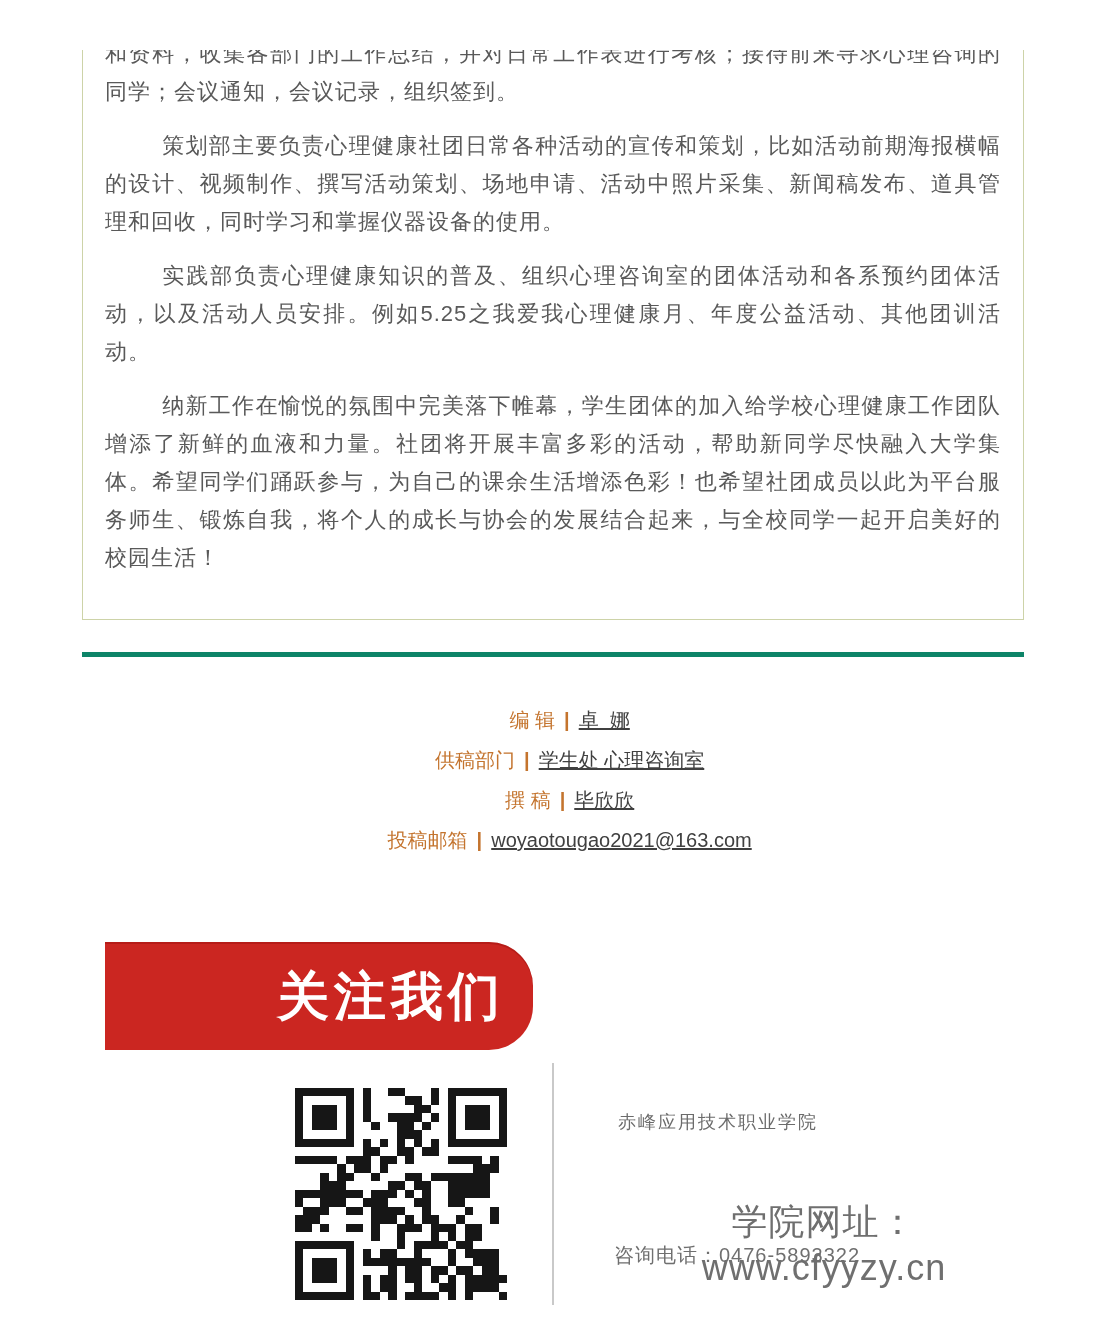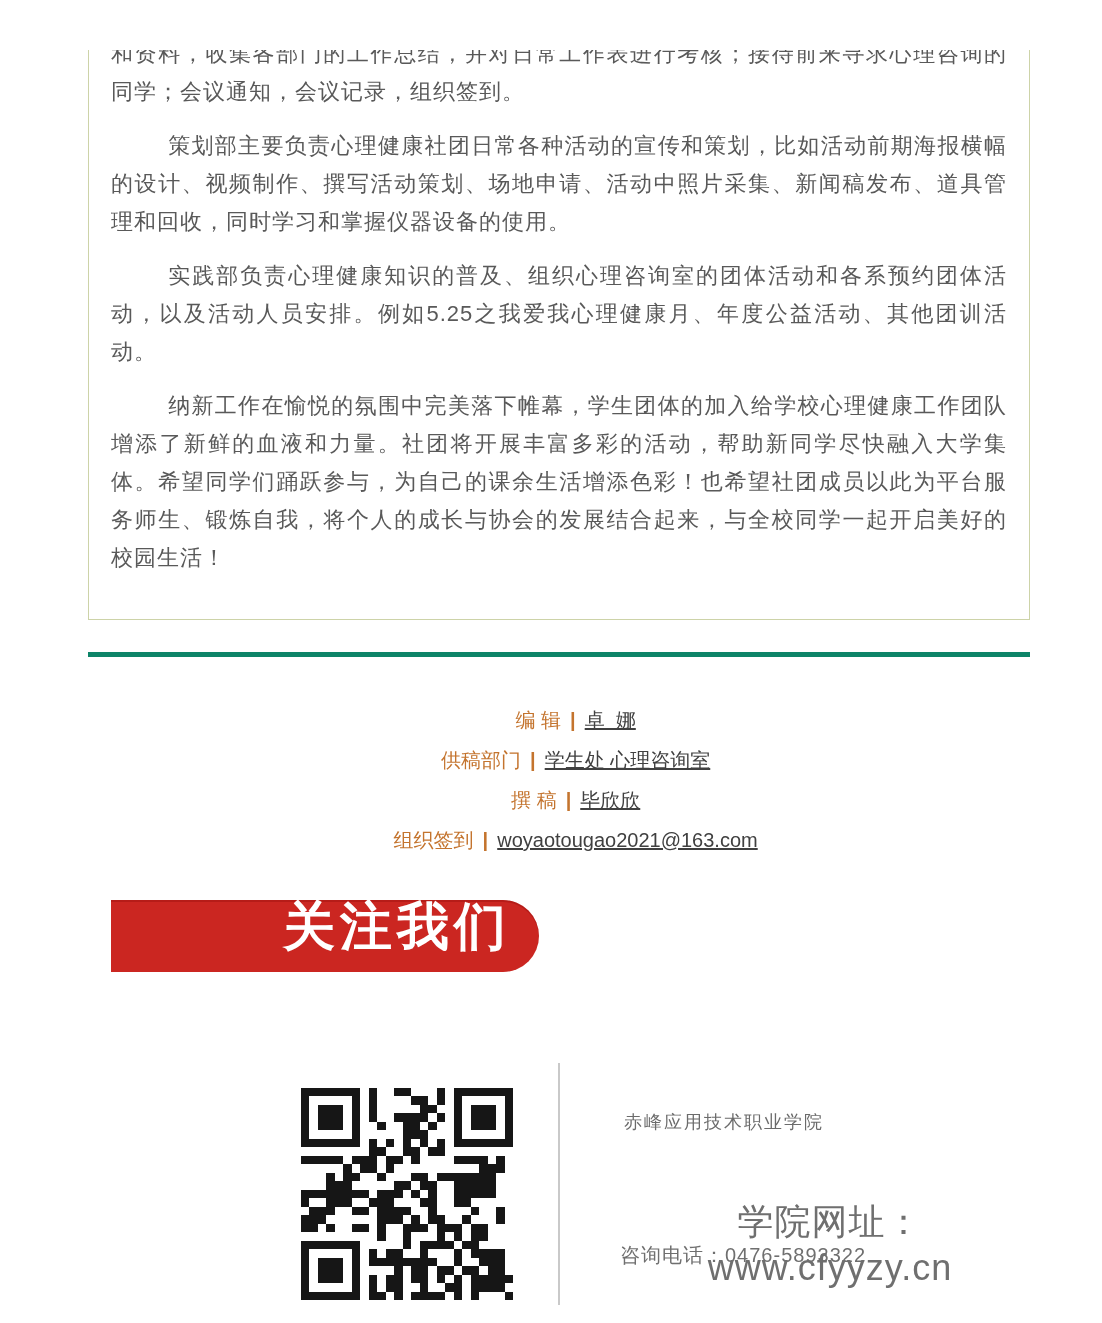--- a/index.html
+++ b/index.html
@@ -1,21 +1,21 @@
 <!DOCTYPE html>
 <html><head>
 <meta charset="utf-8">
 <style>
   * { margin:0; padding:0; box-sizing:border-box; }
   html,body { background:#ffffff; }
   body {
     font-family: "Liberation Sans", "DejaVu Sans", sans-serif;
     width:1102px; height:1323px; position:relative; overflow:hidden;
   }
-  .page { position:absolute; inset:0; background:#ffffff;margin-left:6px; }
+  .page { position:absolute; inset:0; background:#ffffff; }
 
   
   .article-clip {
     position:absolute; left:82px; top:50px; width:942px; height:570px;
     overflow:hidden;
   }
   .article-box {
     position:absolute; left:0; top:-16px; width:942px; height:586px;
     border:1px solid #cdd3a8; background:#ffffff;
     padding:0 22px;
@@ -37,23 +37,23 @@
   .credits {
     position:absolute; left:82px; top:684px; width:942px; text-align:center;
   }
   .credit-row { height:28px; margin-bottom:12px; font-size:20px; white-space:pre; }
   .credit-label { color:#c4742e; white-space:pre; }
   .credit-sep { color:#c4742e; margin:0 9px; font-weight:bold; }
   .credit-value { color:#404040; white-space:pre;text-decoration:underline; }
 
   
   .follow-banner {
-    position:absolute; left:105px; top:900px; width:428px; height:72px;
+    position:absolute; left:105px; top:942px; width:428px; height:108px;
     background:#cb2621; border-radius:0 44px 44px 0;
-    display:flex; justify-content:flex-end;
+    display:flex; align-items:center; justify-content:flex-end;
     padding-right:28px;
     box-shadow:inset 0 2px 0 rgba(120,0,0,0.25);
   }
   .follow-banner .banner-text {
     color:#ffffff; font-size:52px; font-weight:bold; letter-spacing:5px;
     line-height:1;
   }
 
   
   .qr-wrap { position:absolute; left:295px; top:1088px; width:212px; height:212px; }
@@ -89,21 +89,21 @@
     <div class="credit-row">
       <span class="credit-label">编 辑</span><span class="credit-sep">|</span><span class="credit-value">卓  娜</span>
     </div>
     <div class="credit-row">
       <span class="credit-label">供稿部门</span><span class="credit-sep">|</span><span class="credit-value">学生处 心理咨询室</span>
     </div>
     <div class="credit-row">
       <span class="credit-label">撰 稿</span><span class="credit-sep">|</span><span class="credit-value">毕欣欣</span>
     </div>
     <div class="credit-row">
-      <span class="credit-label">组织签到</span><span class="credit-sep">|</span><span class="credit-value">woyaotougao2021@163.com</span>
+      <span class="credit-label">投稿邮箱</span><span class="credit-sep">|</span><span class="credit-value">woyaotougao2021@163.com</span>
     </div>
   </div>
 
   <div class="follow-banner">
     <span class="banner-text">关注我们</span>
   </div>
 
   <div class="qr-wrap">
     <svg id="qr-svg" viewBox="0 0 25 25" shape-rendering="crispEdges" xmlns="http://www.w3.org/2000/svg">
         <g fill="#161616">

